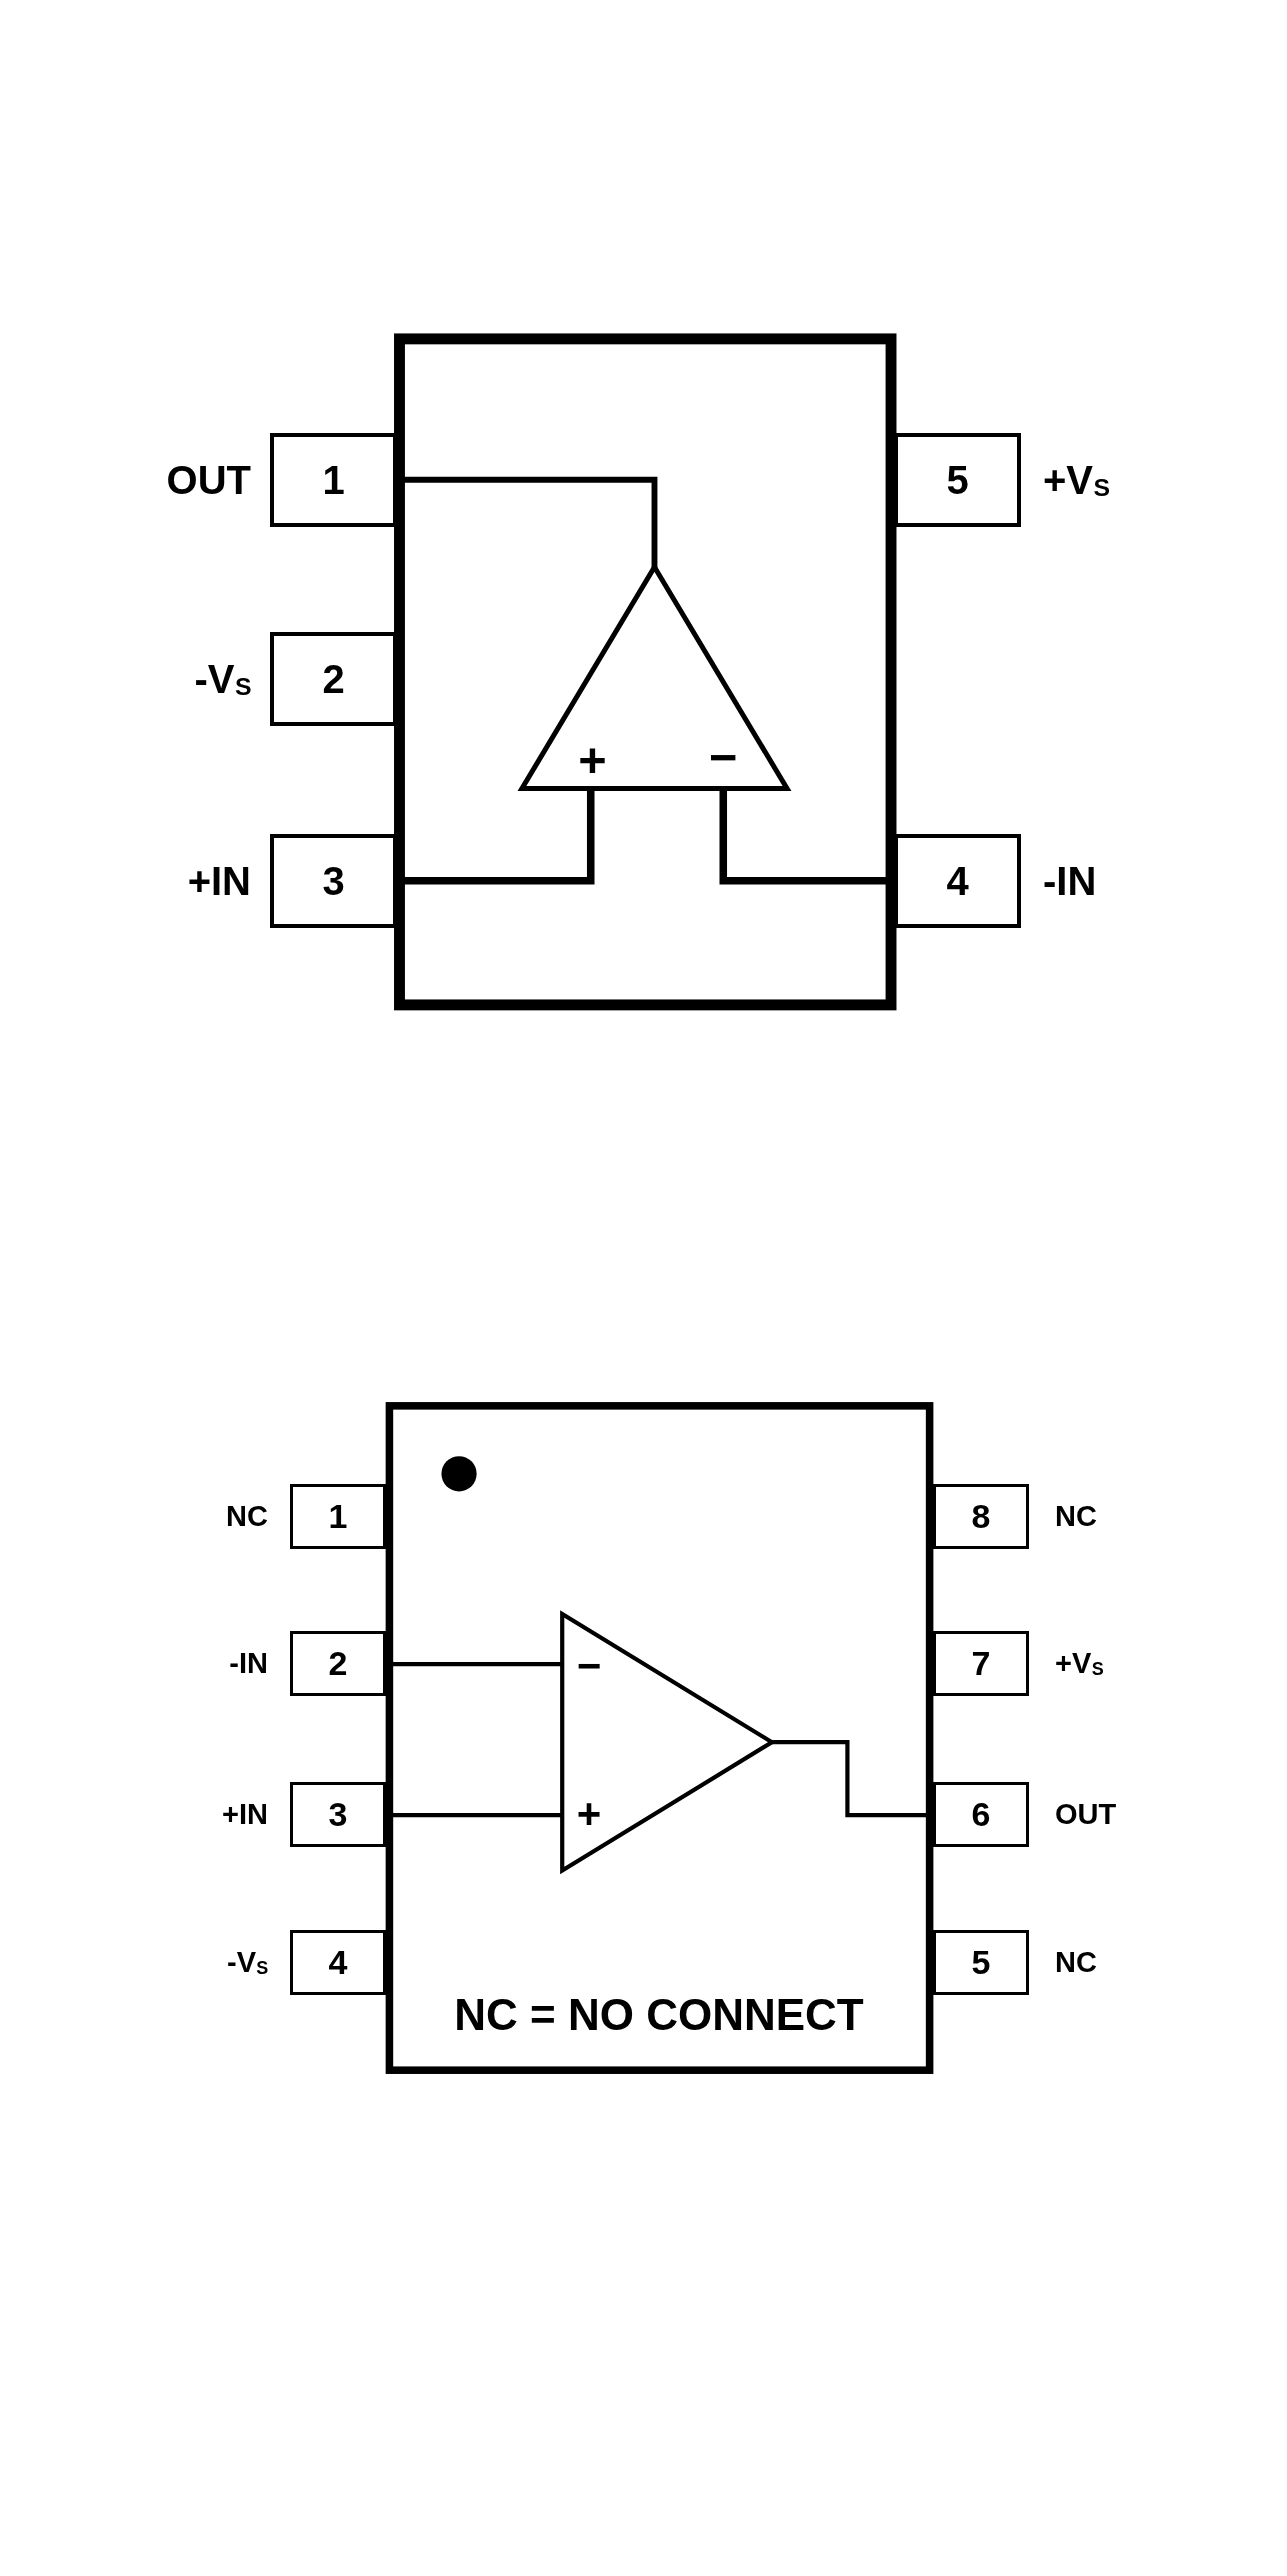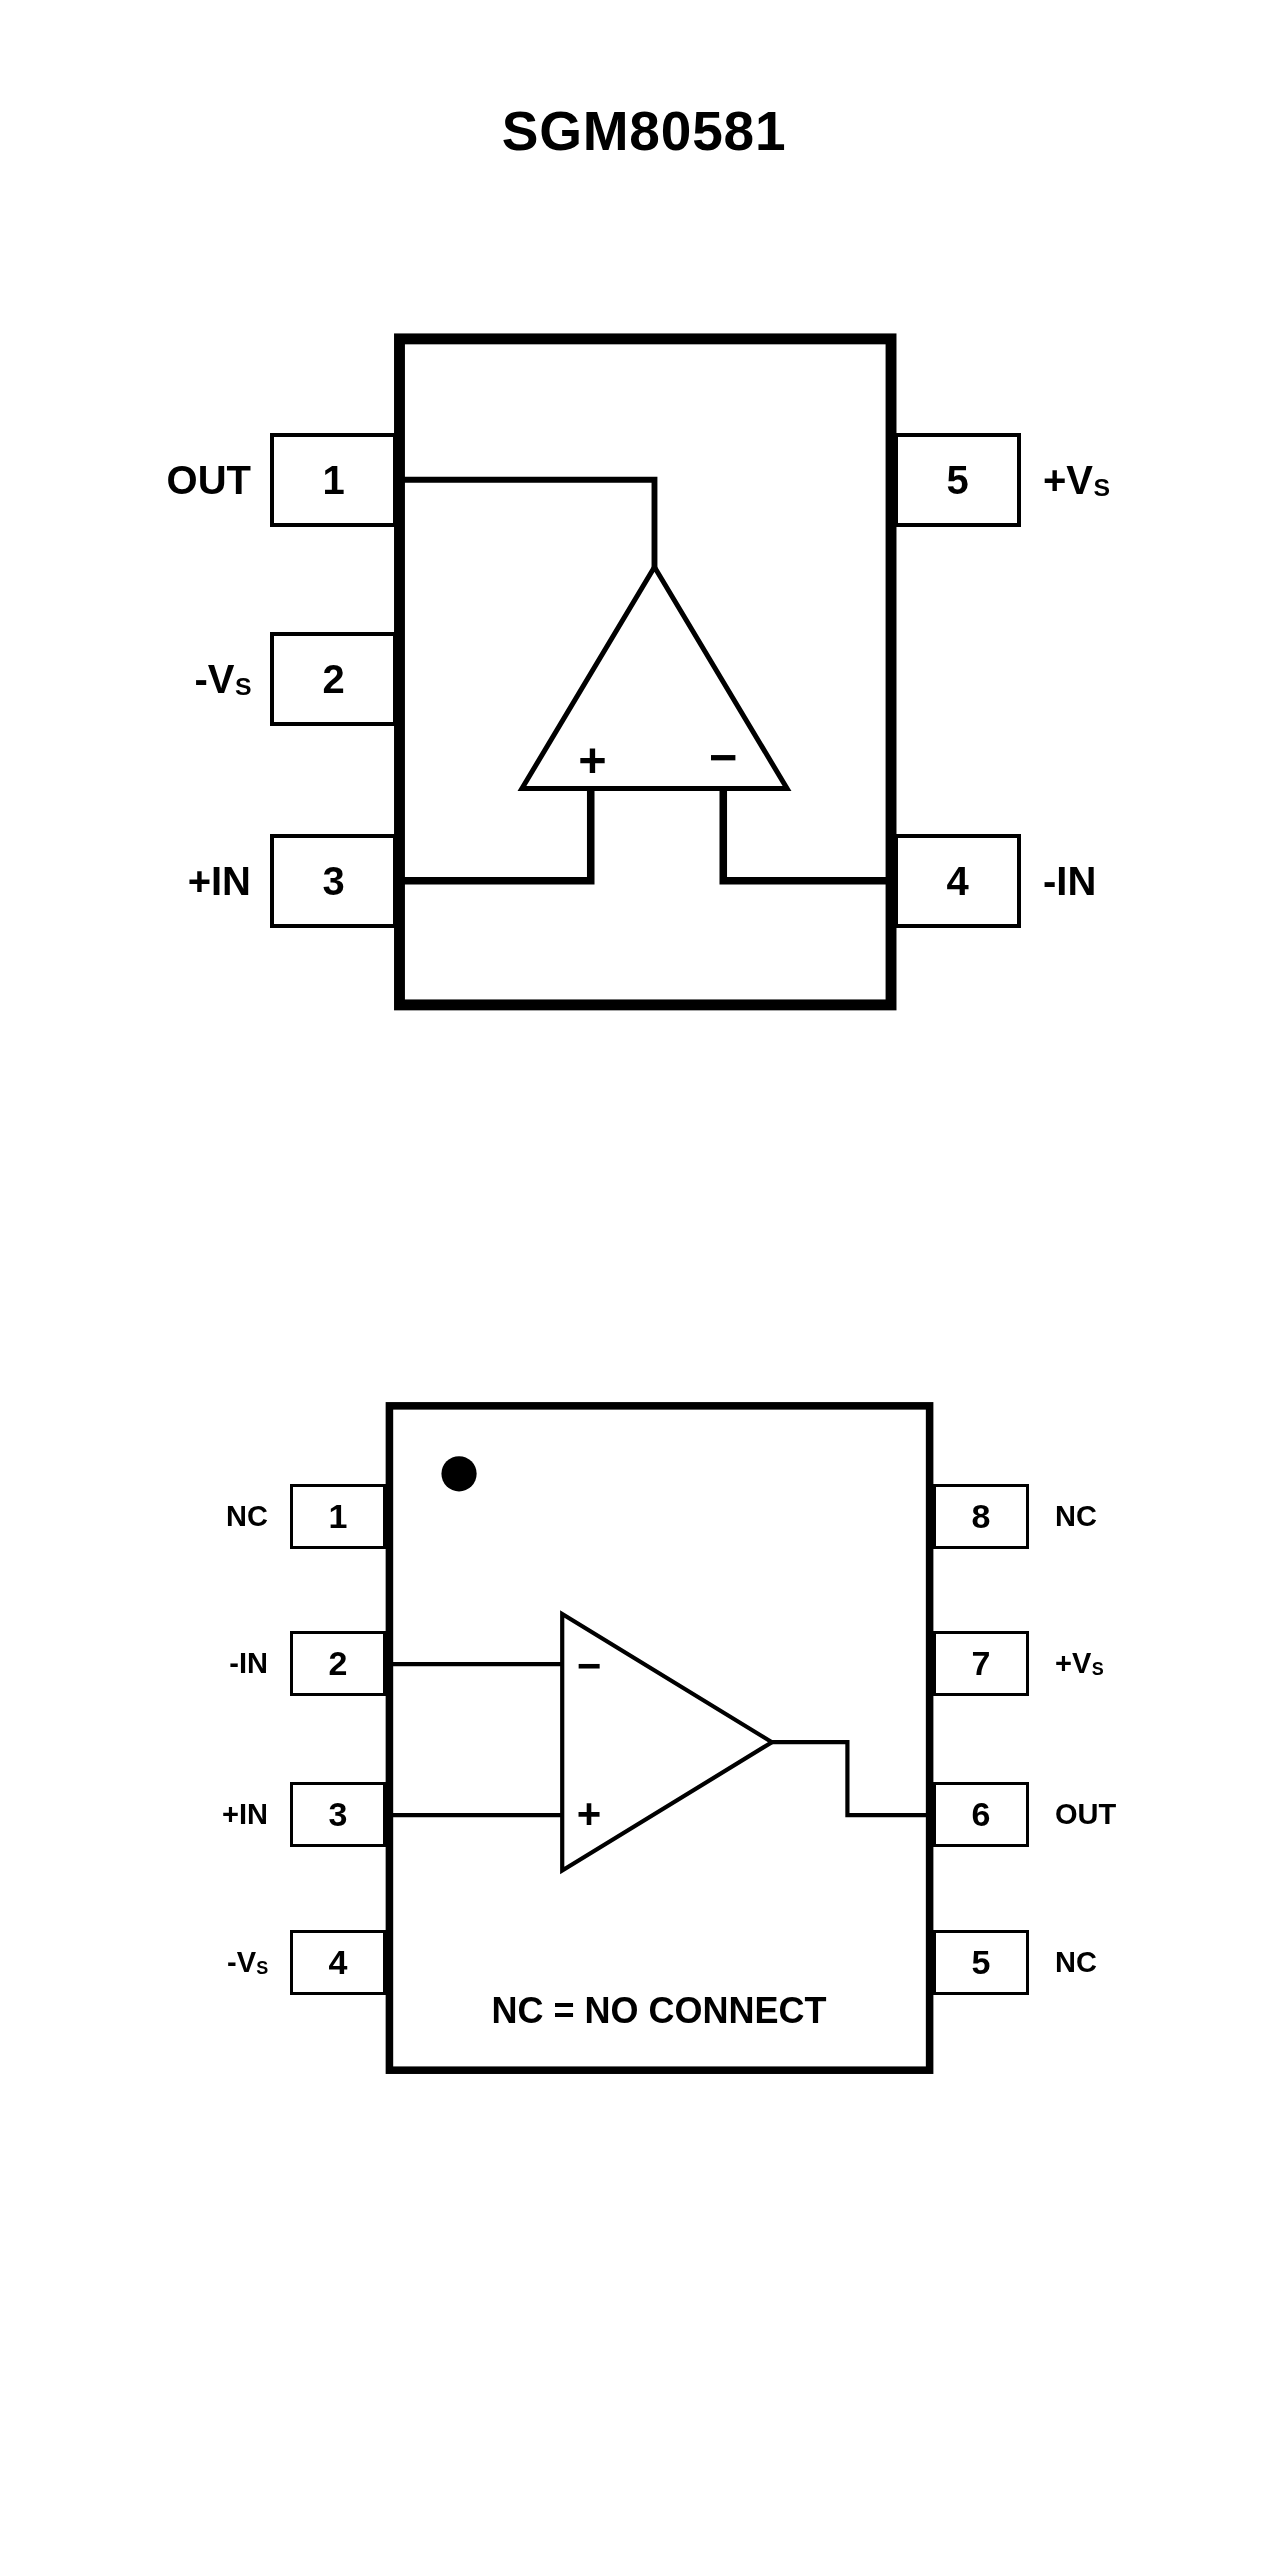--- a/index.html
+++ b/index.html
@@ -72,34 +72,33 @@
     position: relative;
     top: 0.32em;
     left: 0.02em;
   }
   #nc-note {
     position: absolute;
     left: 389px;
     top: 1990px;
     width: 540px;
     text-align: center;
-    font-size: 36px;
+    font-size: 44px;
     font-weight: bold;
   }
   .svg-sign {
     font-family: "Liberation Sans", sans-serif;
     font-weight: bold;
   }
 </style>
 </head>
 <body>
 
 <div id="page">
 
-  <div id="chip-title">SGM80581</div>
 
   <svg class="artwork" viewBox="0 0 1535 3071" xmlns="http://www.w3.org/2000/svg">
 
     <rect x="476" y="404" width="586" height="794" fill="#ffffff" stroke="#000000" stroke-width="13"></rect>
 
     <polyline points="472,572 780,572 780,680" fill="none" stroke="#000000" stroke-width="7"></polyline>
 
     <polyline points="472,1050 704,1050 704,938" fill="none" stroke="#000000" stroke-width="9"></polyline>
 
     <polyline points="1068,1050 862,1050 862,938" fill="none" stroke="#000000" stroke-width="9"></polyline>

